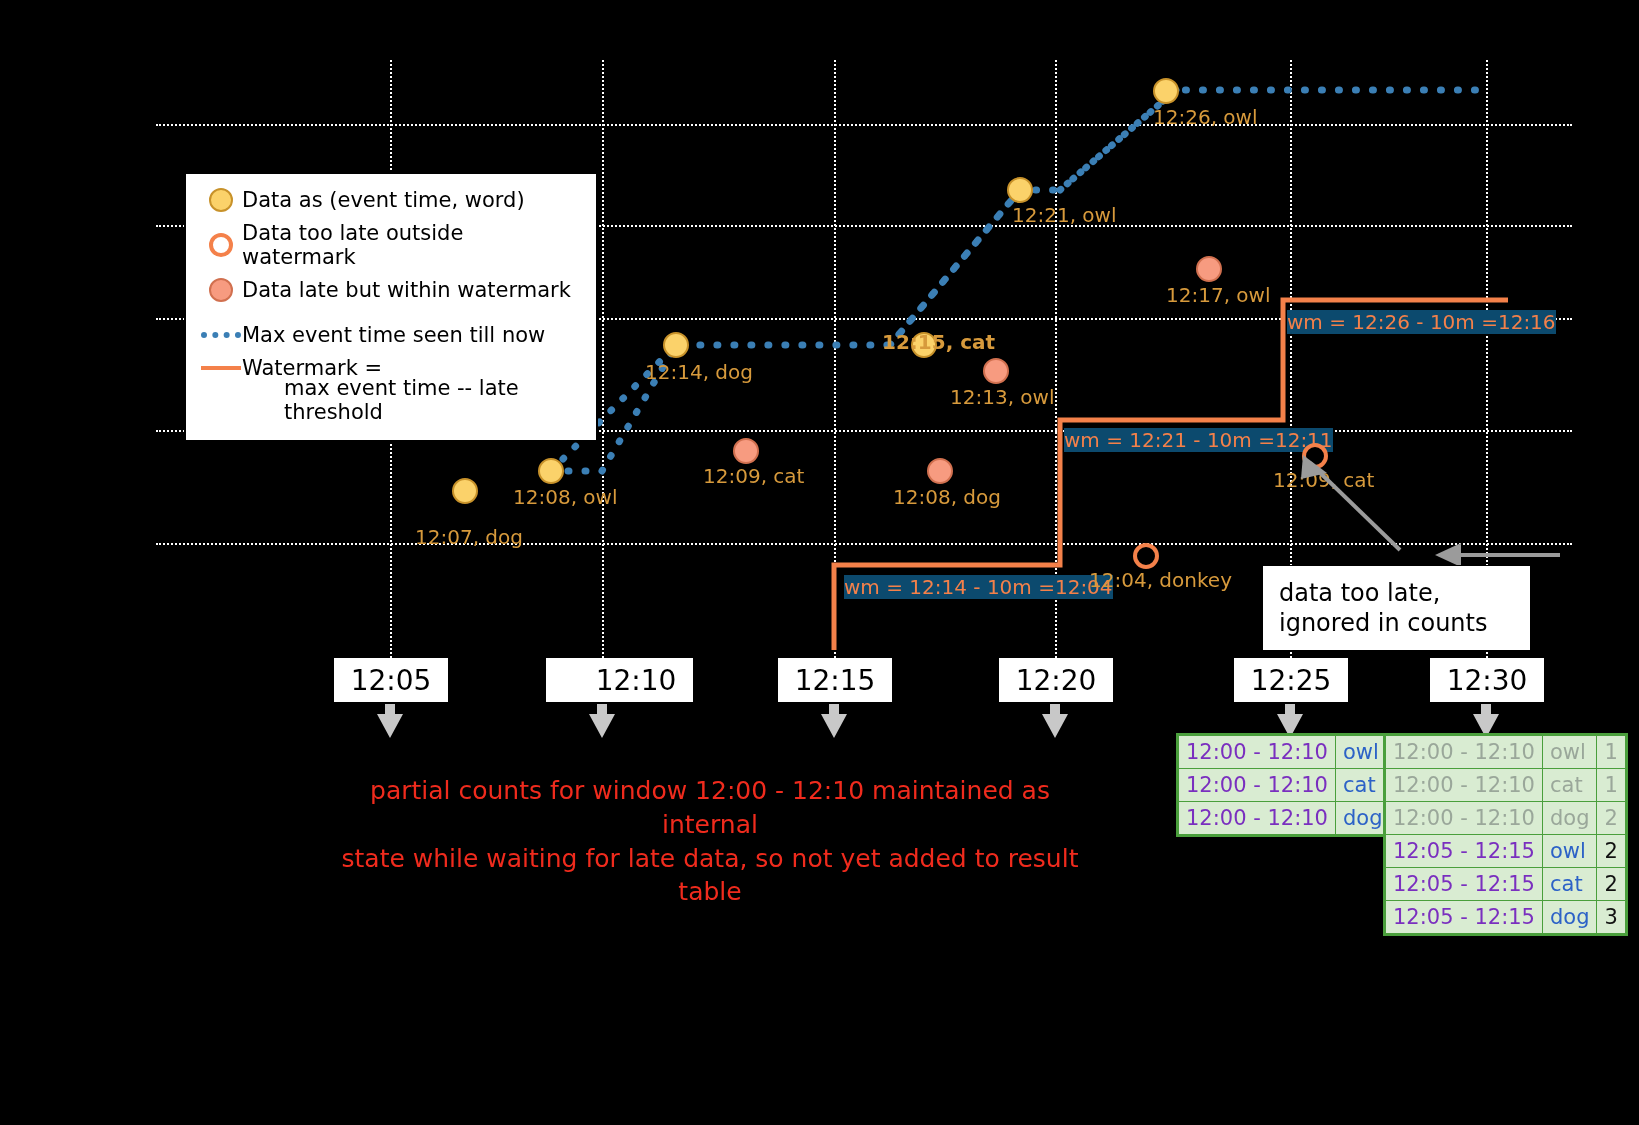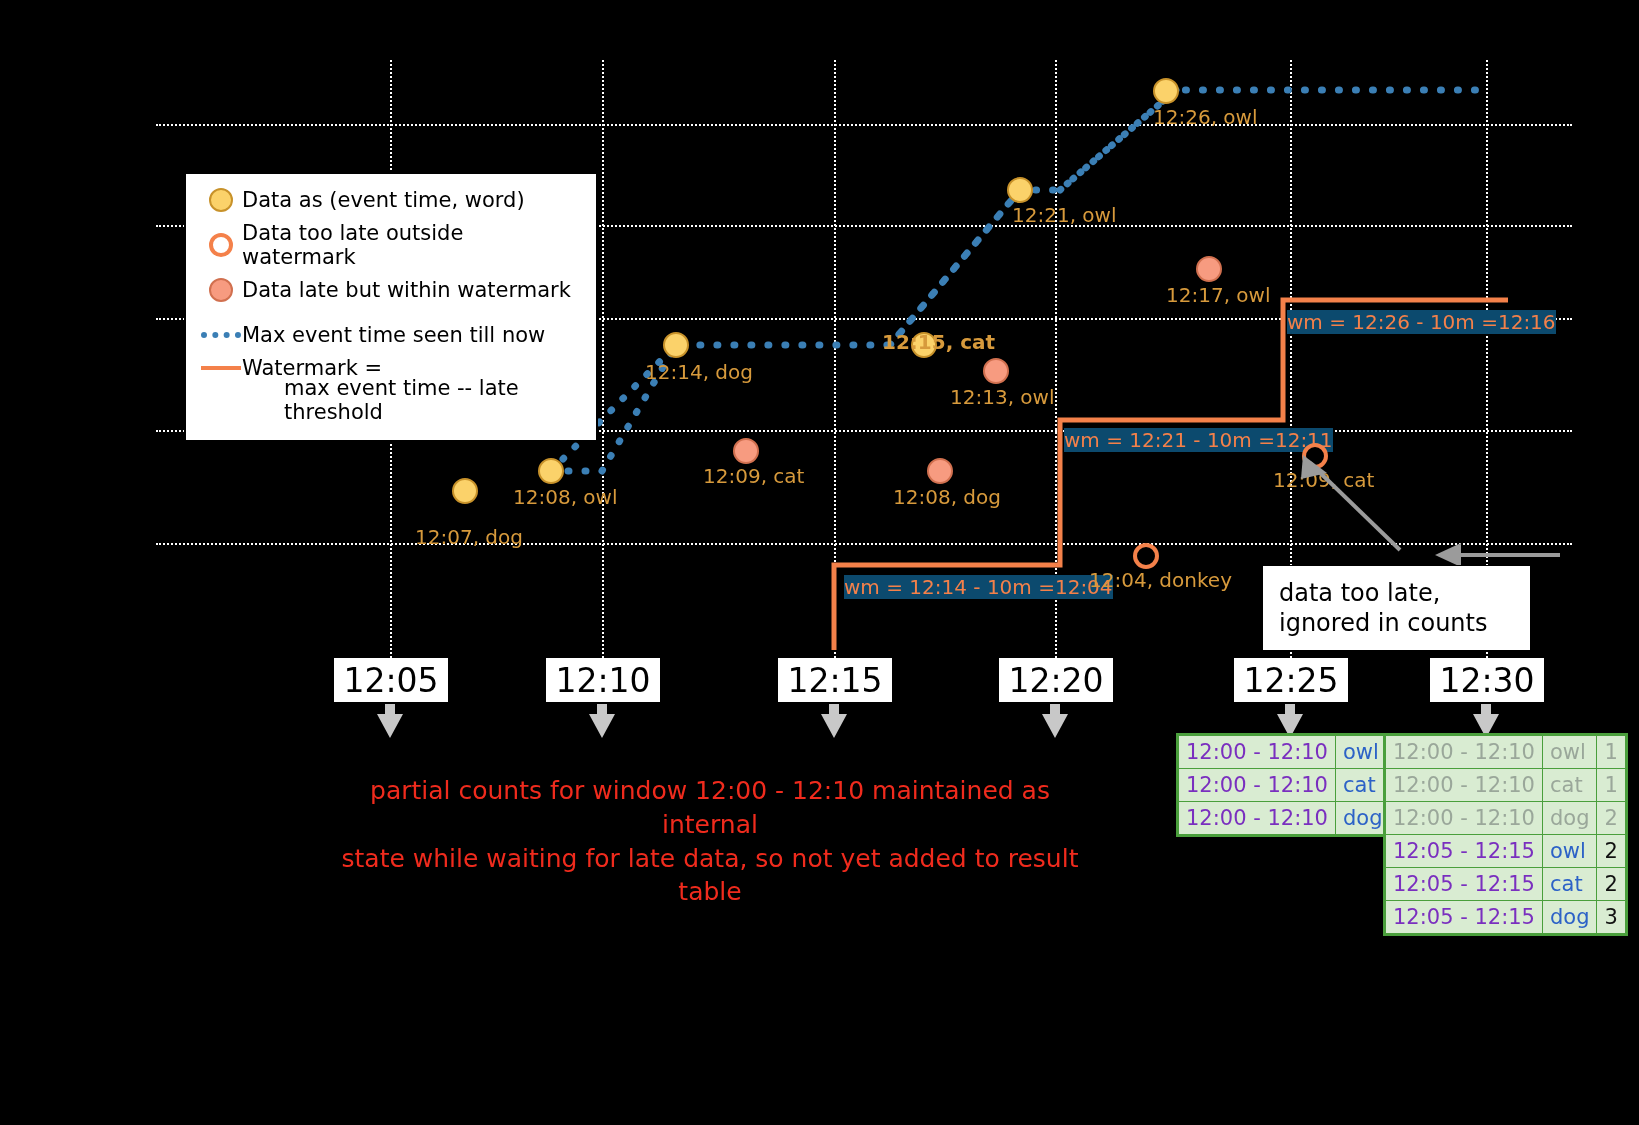--- a/index.html
+++ b/index.html
@@ -132,21 +132,21 @@
   }
 
   
   .timebox {
     position: absolute;
     width: 112px;
     height: 42px;
     background: #ffffff;
     border: 1px solid #ffffff;
     color: #000000;
-    font-size: 33px;
+    font-size: 28px;
     display: flex;
     align-items: center;
     justify-content: center;
   }
   .arrow-down {
     position: absolute;
     width: 26px;
     height: 36px;
   }
 
@@ -292,21 +292,21 @@
     <div class="legend-row" style="margin-bottom:0;">
       <div class="legend-mark">
           <div class="lsolid"></div>
         </div>
       <div class="legend-text">Watermark =</div>
     </div>
     <div class="legend-sub">max event time -- late threshold</div>
   </div>
 
   <div class="timebox" style="left:334px; top:658px;">12:05</div>
-  <div class="timebox" style="left:546px; top:658px;">12:10</div>
+  <div class="timebox" style="left:546px; top:658px;padding-left:33px;">12:10</div>
   <div class="timebox" style="left:778px; top:658px;">12:15</div>
   <div class="timebox" style="left:999px; top:658px;">12:20</div>
   <div class="timebox" style="left:1234px; top:658px;">12:25</div>
   <div class="timebox" style="left:1430px; top:658px;">12:30</div>
 
   <svg class="arrow-down" style="left:377px; top:704px;" viewBox="0 0 26 36">
     <polygon points="13,34 0,10 8,10 8,0 18,0 18,10 26,10" fill="#c8c8c8"></polygon>
   </svg>
   <svg class="arrow-down" style="left:589px; top:704px;" viewBox="0 0 26 36">
     <polygon points="13,34 0,10 8,10 8,0 18,0 18,10 26,10" fill="#c8c8c8"></polygon>

